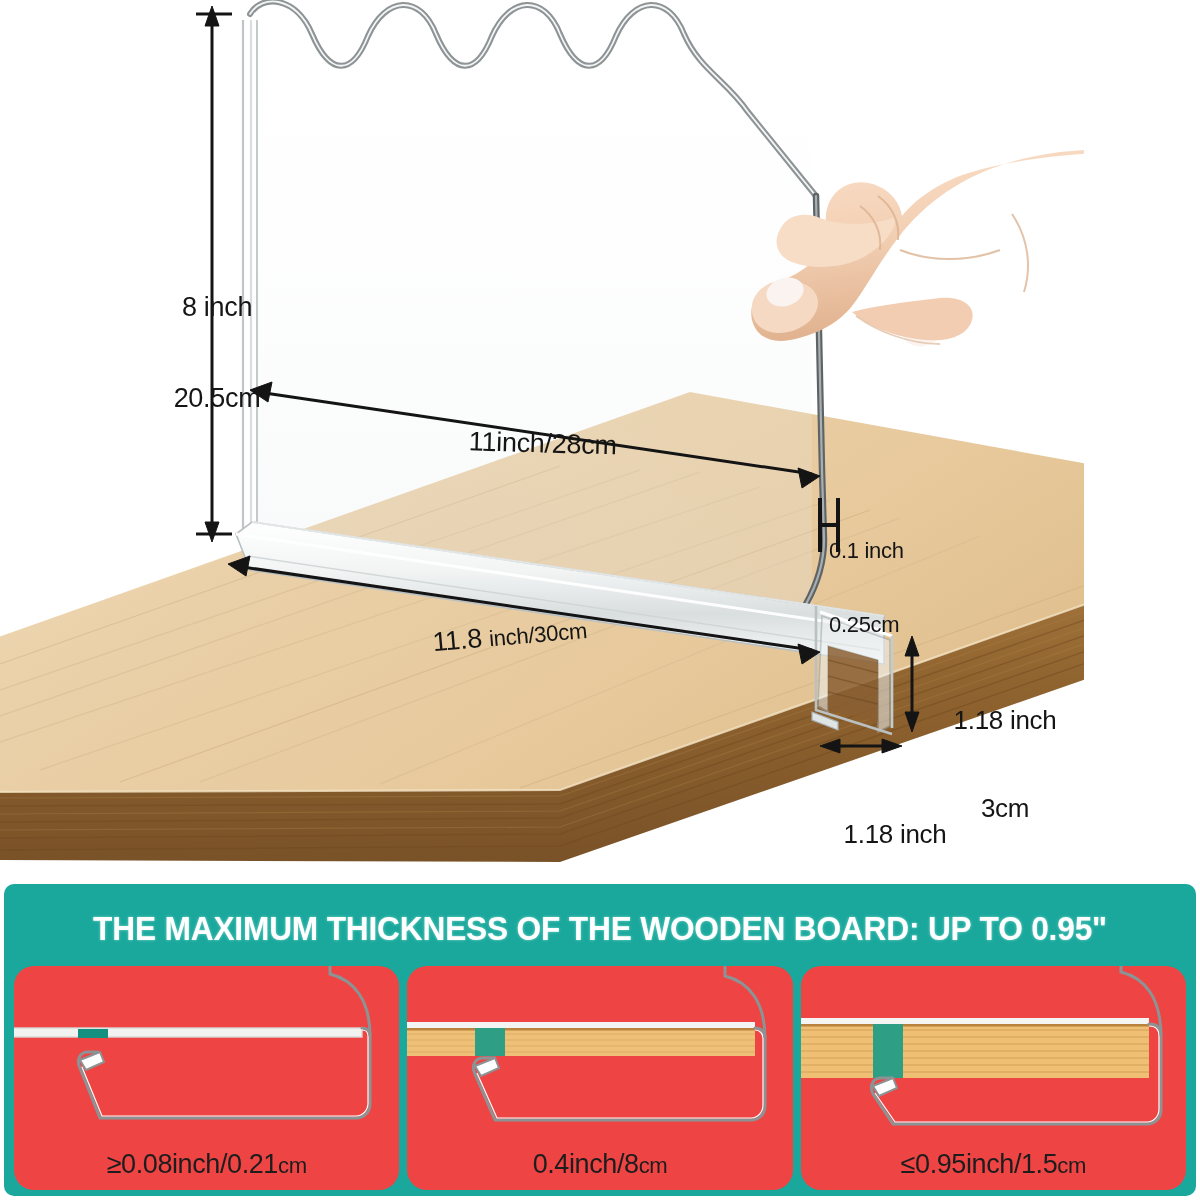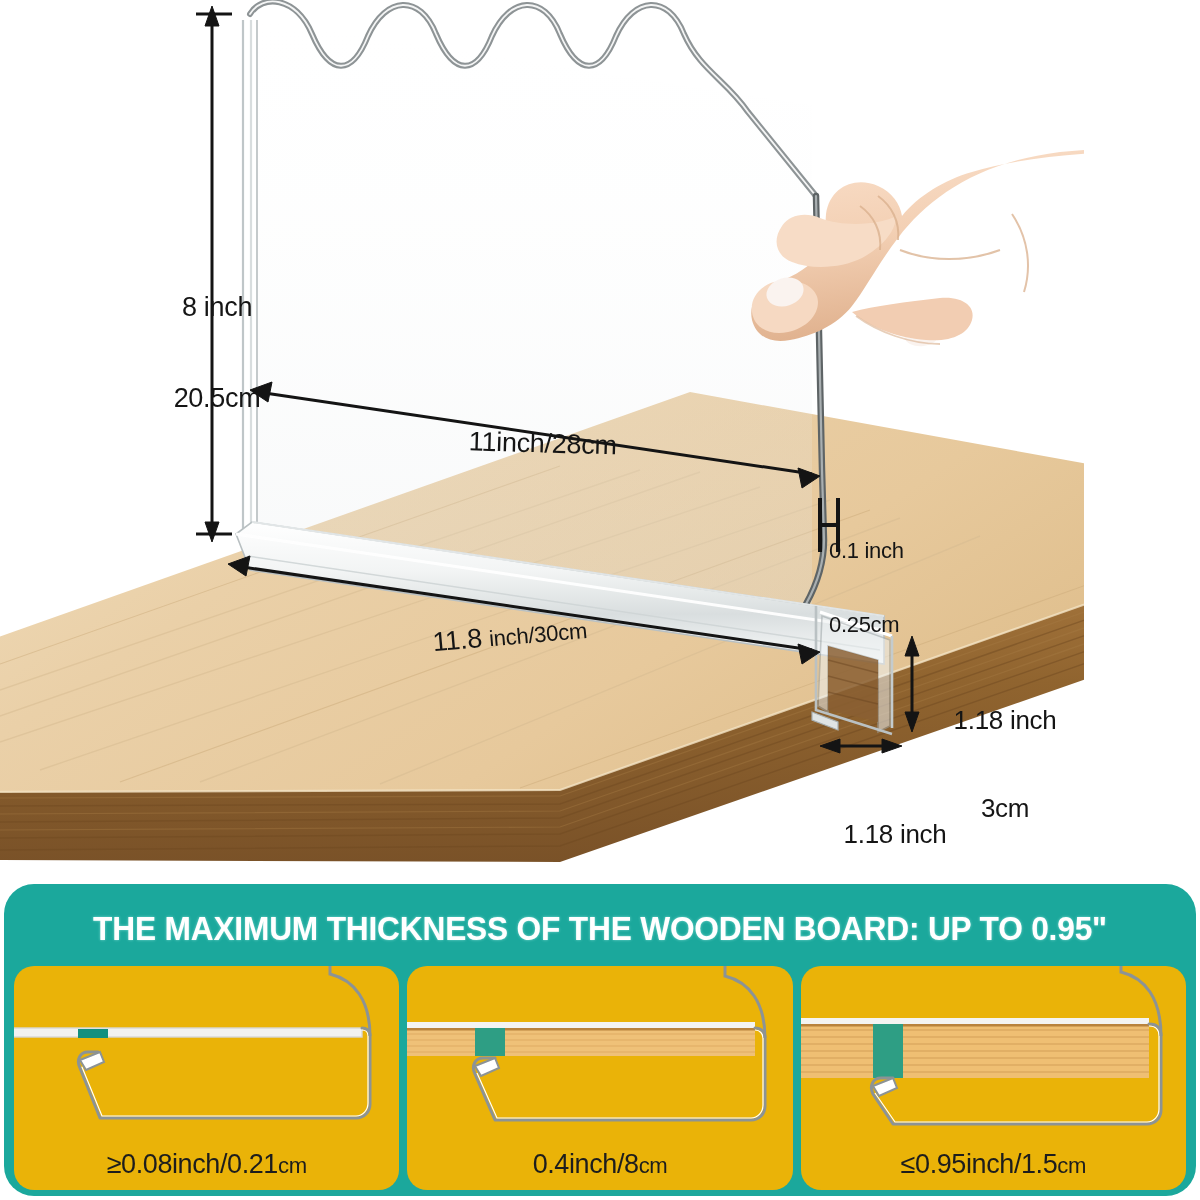--- a/index.html
+++ b/index.html
@@ -35,42 +35,42 @@
   #lbl-clipH { left:935px; top:648px; font-size:26px; text-align:center; width:140px;}
   #lbl-clipW { left:820px; top:762px; font-size:26px; text-align:center; width:150px;}
   .u-sm{font-size:0.82em;}
 
   
   #bottom{
     position:absolute;left:0;top:880px;width:1200px;height:320px;
   }
   #tealcard{
     position:absolute;left:4px;top:4px;width:1192px;height:312px;
-    background:#1BA89C;border-radius:30px;
+    background:#1BA89C;border-radius:10px;
   }
   #banner{
     position:absolute;left:0;top:14px;width:1192px;height:62px;
     display:flex;align-items:center;justify-content:center;
   }
   #banner-text{
     color:#ffffff;
     font-family:"Liberation Sans", sans-serif;
     font-weight:bold;
     font-size:33px;
     letter-spacing:-0.2px;
     white-space:nowrap;
     text-shadow:0 0 3px rgba(200,255,250,.55);
     transform:scaleX(.96);
   }
   #panels{
     position:absolute;left:0;top:82px;width:1192px;height:224px;
     display:flex;gap:8px;padding:0 10px;box-sizing:border-box;
   }
   .panel{
-    position:relative;flex:1;background:#eab308;border-radius:20px;
+    position:relative;flex:1;background:#ef4444;border-radius:20px;
     overflow:hidden;
   }
   .panel svg{position:absolute;left:0;top:0;}
   .panel-cap{
     position:absolute;left:0;right:0;bottom:10px;text-align:center;
     font-size:27px;color:#1d1d1d;
     font-family:"Liberation Sans", sans-serif;
     letter-spacing:-0.4px;
   }
 </style>

